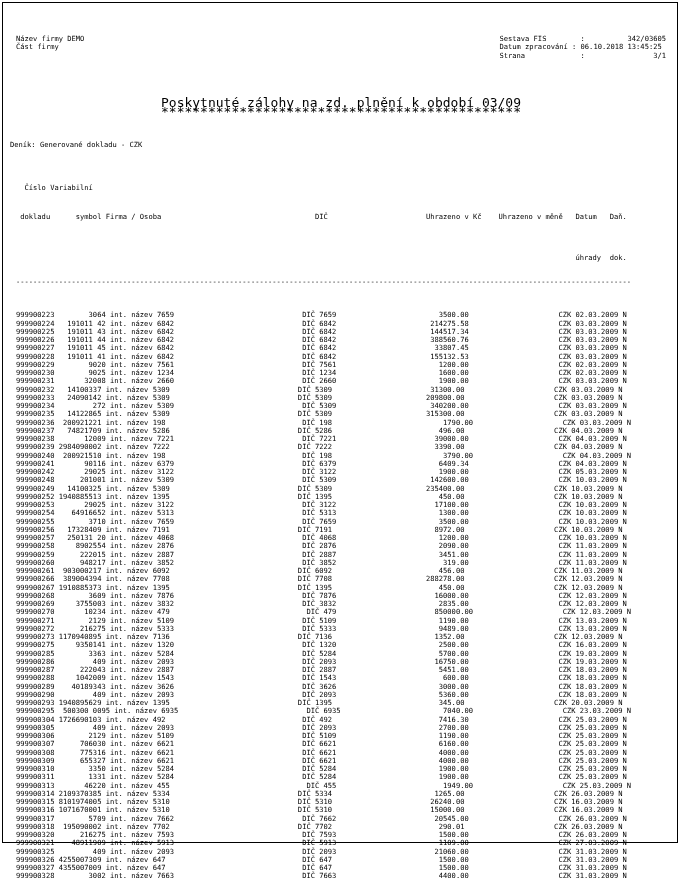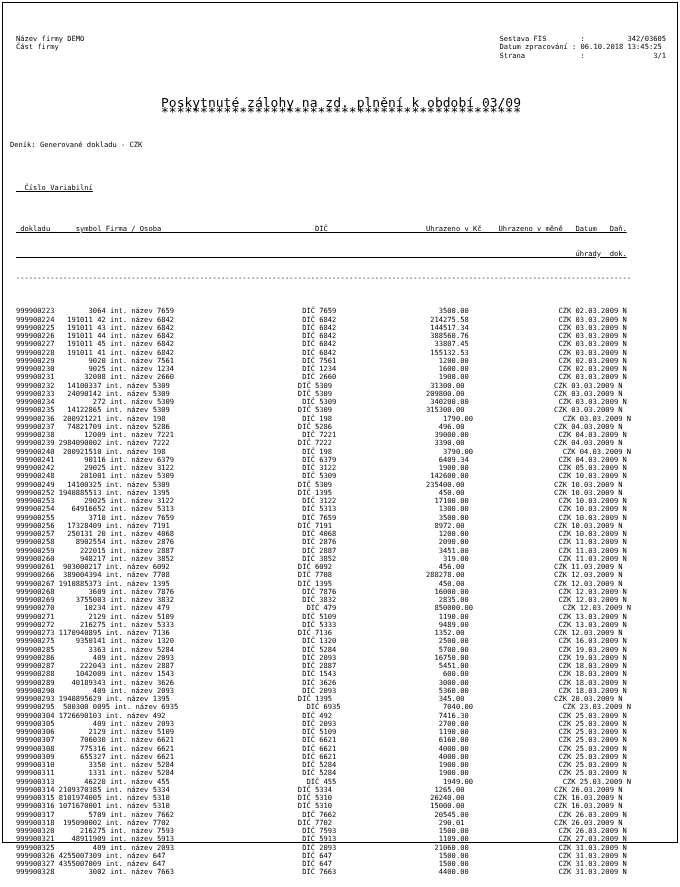--- a/index.html
+++ b/index.html
@@ -51,21 +51,20 @@
     text-align: center;
     margin-top: 14px;
     white-space: pre;
     font-size: 13px;
     line-height: 8.6px;
   }
   .col-head {
     margin-top: 10px;
     padding-left: 6px;
     white-space: pre;
-    text-decoration: underline;
   }
   .rule {
     padding-left: 6px;
     white-space: pre;
   }
   .rows {
     padding-left: 6px;
     white-space: pre;
   }
   .totals {
@@ -87,22 +86,22 @@
 <span>Datum zpracování : 06.10.2018 13:45:25</span>
 <span>Strana             :                3/1</span></div>
     </div>
 
     <div class="title-block"><span>Poskytnuté zálohy na zd. plnění k období 03/09</span>
 <span>**********************************************</span></div>
 
     <div class="denik">Deník: Generované dokladu - CZK</div>
 
     <div class="col-head">  Číslo Variabilní</div>
-    <div class="col-head" style="margin-top:16px"> dokladu      symbol Firma / Osoba                                    DIČ                       Uhrazeno v Kč    Uhrazeno v měně   Datum   Daň.</div>
-    <div class="col-head" style="margin-top:0">                                                                                                                                   úhrady  dok.</div>
+    <div class="col-head" style="margin-top:4px"> dokladu      symbol Firma / Osoba                                    DIČ                       Uhrazeno v Kč    Uhrazeno v měně   Datum   Daň.</div>
+    <div class="col-head" style="margin-top:16px">                                                                                                                                   úhrady  dok.</div>
     <div class="rule">------------------------------------------------------------------------------------------------------------------------------------------------</div>
 
     <div class="rows"><div>999900223        3064 int. název 7659                              DIČ 7659                        3500.00                     CZK 02.03.2009 N</div><div>999900224   191011 42 int. název 6842                              DIČ 6842                      214275.58                     CZK 03.03.2009 N</div><div>999900225   191011 43 int. název 6842                              DIČ 6842                      144517.34                     CZK 03.03.2009 N</div><div>999900226   191011 44 int. název 6842                              DIČ 6842                      388560.76                     CZK 03.03.2009 N</div><div>999900227   191011 45 int. název 6842                              DIČ 6842                       33807.45                     CZK 03.03.2009 N</div><div>999900228   191011 41 int. název 6842                              DIČ 6842                      155132.53                     CZK 03.03.2009 N</div><div>999900229        9020 int. název 7561                              DIČ 7561                        1200.00                     CZK 02.03.2009 N</div><div>999900230        9025 int. název 1234                              DIČ 1234                        1600.00                     CZK 02.03.2009 N</div><div>999900231       32008 int. název 2660                              DIČ 2660                        1900.00                     CZK 03.03.2009 N</div><div>999900232   14100337 int. název 5309                              DIČ 5309                       31300.00                     CZK 03.03.2009 N</div><div>999900233   24090142 int. název 5309                              DIČ 5309                      209800.00                     CZK 03.03.2009 N</div><div>999900234         272 int. název 5309                              DIČ 5309                      340200.00                     CZK 03.03.2009 N</div><div>999900235   14122865 int. název 5309                              DIČ 5309                      315300.00                     CZK 03.03.2009 N</div><div>999900236  200921221 int. název 198                                DIČ 198                          1790.00                     CZK 03.03.2009 N</div><div>999900237   74821709 int. název 5286                              DIČ 5286                         496.00                     CZK 04.03.2009 N</div><div>999900238       12009 int. název 7221                              DIČ 7221                       39000.00                     CZK 04.03.2009 N</div><div>999900239 2984090002 int. název 7222                              DIČ 7222                        3390.00                     CZK 04.03.2009 N</div><div>999900240  200921510 int. název 198                                DIČ 198                          3790.00                     CZK 04.03.2009 N</div><div>999900241       90116 int. název 6379                              DIČ 6379                        6409.34                     CZK 04.03.2009 N</div><div>999900242       29025 int. název 3122                              DIČ 3122                        1900.00                     CZK 05.03.2009 N</div><div>999900248      201001 int. název 5309                              DIČ 5309                      142600.00                     CZK 10.03.2009 N</div><div>999900249   14100325 int. název 5309                              DIČ 5309                      235400.00                     CZK 10.03.2009 N</div><div>999900252 1940885513 int. název 1395                              DIČ 1395                         450.00                     CZK 10.03.2009 N</div><div>999900253       29025 int. název 3122                              DIČ 3122                       17100.00                     CZK 10.03.2009 N</div><div>999900254    64916652 int. název 5313                              DIČ 5313                        1300.00                     CZK 10.03.2009 N</div><div>999900255        3710 int. název 7659                              DIČ 7659                        3500.00                     CZK 10.03.2009 N</div><div>999900256   17328409 int. název 7191                              DIČ 7191                        8972.00                     CZK 10.03.2009 N</div><div>999900257   250131 20 int. název 4068                              DIČ 4068                        1200.00                     CZK 10.03.2009 N</div><div>999900258     8902554 int. název 2876                              DIČ 2876                        2090.00                     CZK 11.03.2009 N</div><div>999900259      222015 int. název 2887                              DIČ 2887                        3451.00                     CZK 11.03.2009 N</div><div>999900260      948217 int. název 3852                              DIČ 3852                         319.00                     CZK 11.03.2009 N</div><div>999900261  903000217 int. název 6092                              DIČ 6092                         456.00                     CZK 11.03.2009 N</div><div>999900266  389004394 int. název 7708                              DIČ 7708                      288278.00                     CZK 12.03.2009 N</div><div>999900267 1910885373 int. název 1395                              DIČ 1395                         450.00                     CZK 12.03.2009 N</div><div>999900268        3609 int. název 7876                              DIČ 7876                       16000.00                     CZK 12.03.2009 N</div><div>999900269     3755003 int. název 3832                              DIČ 3832                        2835.00                     CZK 12.03.2009 N</div><div>999900270       10234 int. název 479                                DIČ 479                       850000.00                     CZK 12.03.2009 N</div><div>999900271        2129 int. název 5109                              DIČ 5109                        1190.00                     CZK 13.03.2009 N</div><div>999900272      216275 int. název 5333                              DIČ 5333                        9489.00                     CZK 13.03.2009 N</div><div>999900273 1170940895 int. název 7136                              DIČ 7136                        1352.00                     CZK 12.03.2009 N</div><div>999900275     9350141 int. název 1320                              DIČ 1320                        2500.00                     CZK 16.03.2009 N</div><div>999900285        3363 int. název 5284                              DIČ 5284                        5700.00                     CZK 19.03.2009 N</div><div>999900286         409 int. název 2093                              DIČ 2093                       16750.00                     CZK 19.03.2009 N</div><div>999900287      222043 int. název 2887                              DIČ 2887                        5451.00                     CZK 18.03.2009 N</div><div>999900288     1042009 int. název 1543                              DIČ 1543                         600.00                     CZK 18.03.2009 N</div><div>999900289    40189343 int. název 3626                              DIČ 3626                        3000.00                     CZK 18.03.2009 N</div><div>999900290         409 int. název 2093                              DIČ 2093                        5360.00                     CZK 18.03.2009 N</div><div>999900293 1940895629 int. název 1395                              DIČ 1395                         345.00                     CZK 20.03.2009 N</div><div>999900295  500300 0095 int. název 6935                              DIČ 6935                        7040.00                     CZK 23.03.2009 N</div><div>999900304 1726690103 int. název 492                                DIČ 492                         7416.30                     CZK 25.03.2009 N</div><div>999900305         409 int. název 2093                              DIČ 2093                        2700.00                     CZK 25.03.2009 N</div><div>999900306        2129 int. název 5109                              DIČ 5109                        1190.00                     CZK 25.03.2009 N</div><div>999900307      706030 int. název 6621                              DIČ 6621                        6160.00                     CZK 25.03.2009 N</div><div>999900308      775316 int. název 6621                              DIČ 6621                        4000.00                     CZK 25.03.2009 N</div><div>999900309      655327 int. název 6621                              DIČ 6621                        4000.00                     CZK 25.03.2009 N</div><div>999900310        3350 int. název 5284                              DIČ 5284                        1900.00                     CZK 25.03.2009 N</div><div>999900311        1331 int. název 5284                              DIČ 5284                        1900.00                     CZK 25.03.2009 N</div><div>999900313       46220 int. název 455                                DIČ 455                         1949.00                     CZK 25.03.2009 N</div><div>999900314 2109370385 int. název 5334                              DIČ 5334                        1265.00                     CZK 26.03.2009 N</div><div>999900315 8101974005 int. název 5310                              DIČ 5310                       26240.00                     CZK 16.03.2009 N</div><div>999900316 1071670001 int. název 5310                              DIČ 5310                       15000.00                     CZK 16.03.2009 N</div><div>999900317        5709 int. název 7662                              DIČ 7662                       20545.00                     CZK 26.03.2009 N</div><div>999900318  195090002 int. název 7702                              DIČ 7702                         290.01                     CZK 26.03.2009 N</div><div>999900320      216275 int. název 7593                              DIČ 7593                        1500.00                     CZK 26.03.2009 N</div><div>999900321    48911909 int. název 5913                              DIČ 5913                        1109.00                     CZK 27.03.2009 N</div><div>999900325         409 int. název 2093                              DIČ 2093                       21060.00                     CZK 31.03.2009 N</div><div>999900326 4255007309 int. název 647                                DIČ 647                         1500.00                     CZK 31.03.2009 N</div><div>999900327 4355007009 int. název 647                                DIČ 647                         1500.00                     CZK 31.03.2009 N</div><div>999900328        3002 int. název 7663                              DIČ 7663                        4400.00                     CZK 31.03.2009 N</div></div>
 
     <div class="totals">------------------------------------------------------------------------------------------------------------------------------------------------</div>
     
     
     
     
 

